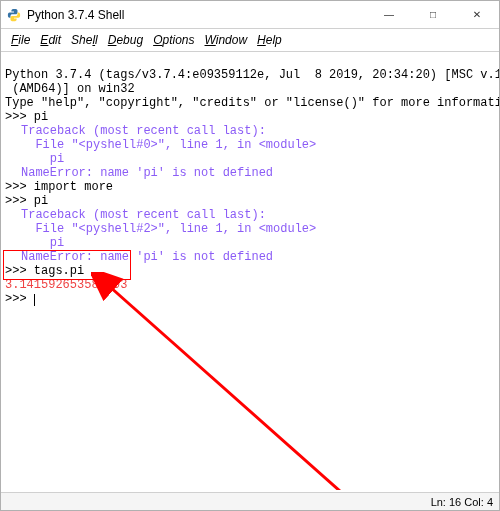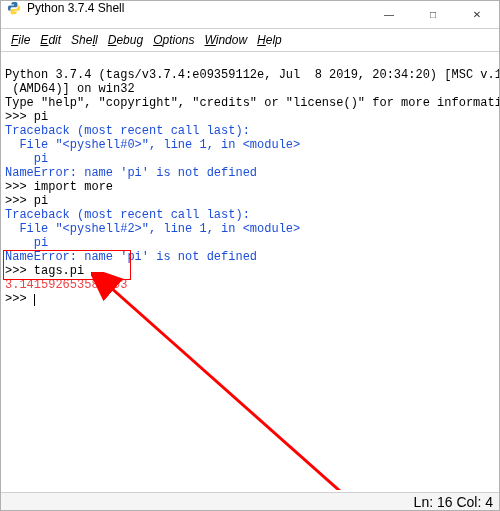--- a/index.html
+++ b/index.html
@@ -5,21 +5,21 @@
   * { box-sizing: border-box; }
   html, body { margin:0; padding:0; }
   body {
     width:500px; height:511px;
     font-family: "Segoe UI", Tahoma, sans-serif;
     font-size:12px; background:#fff; color:#000;
     position:relative; overflow:hidden;
     border:1px solid #b0b0b0;
   }
   .titlebar {
-    height:28px; display:flex; align-items:flex-start;
+    height:28px; display:flex; align-items:center;
     padding:0 0 0 6px; border-bottom:1px solid #d0d0d0;
     background:#fff;
   }
   .titlebar .app-icon { width:14px; height:14px; margin-right:6px; }
   .titlebar .title { flex:1; font-size:12px; color:#000; }
   .win-btns { display:flex; height:100%; }
   .win-btn {
     width:44px; height:100%; display:flex;
     align-items:center; justify-content:center;
     font-family:"Segoe UI Symbol", sans-serif; font-size:10px; color:#333;
@@ -31,35 +31,35 @@
   .menu-item { padding:2px 4px; }
   .menu-item .u { text-decoration:underline; }
   .console {
     font-family:"Courier New", monospace;
     font-size:12px; line-height:14px;
     padding:2px 4px; white-space:pre;
     position:relative;
     height:438px; overflow:hidden;
   }
   .console .p { color:#000; } 
-  .console .e { color:#1d4ed8; } 
+  .console .e { color:#8b5cf6;margin-left:16px; } 
   .console .k { color:#000000; } 
   .hlbox {
     border:1.5px solid red;
     position:absolute;
   }
   .cursor {
     display:inline-block; width:1px; height:12px;
     background:#000; vertical-align:text-bottom;
   }
   .arrow-svg { position:absolute; pointer-events:none; }
   .statusbar {
     position:absolute; bottom:0; left:0; right:0;
     height:18px; border-top:1px solid #d0d0d0;
-    font-size:14px; display:flex; justify-content:flex-end;
+    font-size:11px; display:flex; justify-content:flex-end;
     align-items:center; padding:0 6px; background:#f5f5f5;
   }
 </style>
 </head>
 <body>
 
 <div class="titlebar">
   <span class="app-icon">
     <svg viewBox="0 0 16 16" width="14" height="14">
       <path d="M8 1c-2 0-3 .5-3 2v1h3v1H3c-1.5 0-2 1-2 3s.5 3 2 3h1V9c0-1.5 1-2 2-2h4c1 0 2-.5 2-2V3c0-1.5-1-2-3-2H8z" fill="#3673a6"></path>

